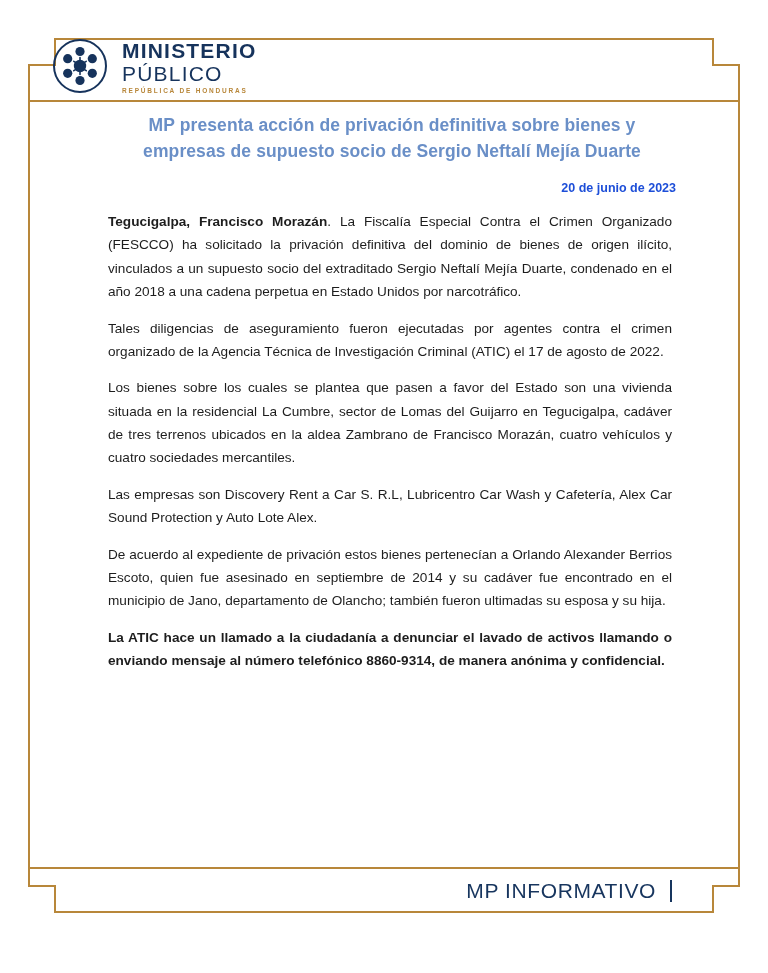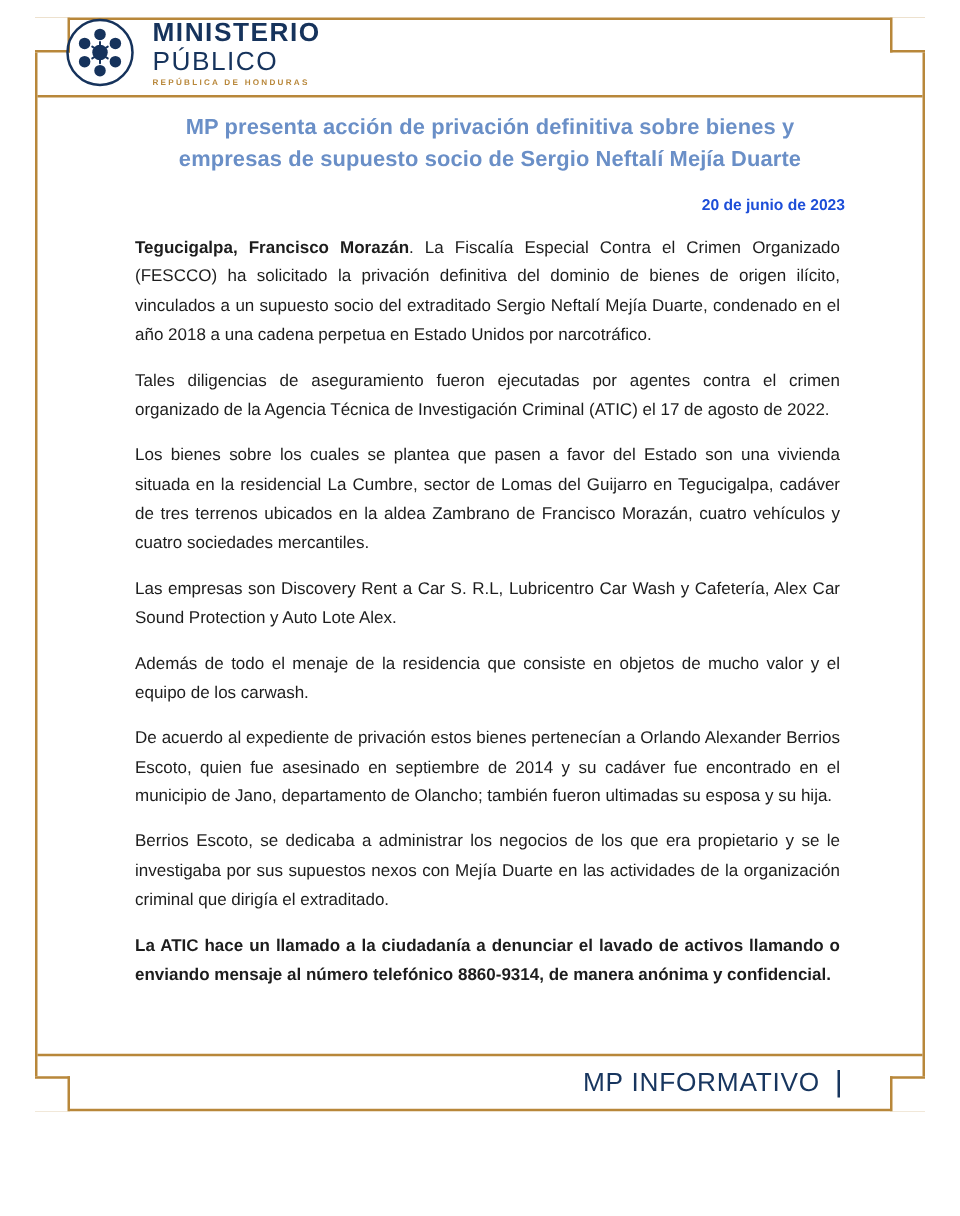--- a/index.html
+++ b/index.html
@@ -14,20 +14,21 @@
     color: #1a1a1a;
     overflow: hidden;
   }
 
   .page {
     position: relative;
     width: 768px;
     height: 903px;
     background: #ffffff;
     box-sizing: border-box;
+    margin-top: 24px;
   }
 
   
   .frame {
     position: absolute;
     left: 28px;
     top: 14px;
     right: 28px;
     bottom: 14px;
     border: 2px solid #b8873a;
@@ -201,23 +202,21 @@
 
   <div class="title">MP presenta acción de privación definitiva sobre bienes y empresas de supuesto socio de Sergio Neftalí Mejía Duarte</div>
 
   <div class="date">20 de junio de 2023</div>
 
   <div class="body-copy">
     <p><span class="lead">Tegucigalpa, Francisco Morazán</span><span>. La Fiscalía Especial Contra el Crimen Organizado (FESCCO) ha solicitado la privación definitiva del dominio de bienes de origen ilícito, vinculados a un supuesto socio del extraditado Sergio Neftalí Mejía Duarte, condenado en el año 2018 a una cadena perpetua en Estado Unidos por narcotráfico.</span></p>
     <p>Tales diligencias de aseguramiento fueron ejecutadas por agentes contra el crimen organizado de la Agencia Técnica de Investigación Criminal (ATIC) el 17 de agosto de 2022.</p>
     <p>Los bienes sobre los cuales se plantea que pasen a favor del Estado son una vivienda situada en la residencial La Cumbre, sector de Lomas del Guijarro en Tegucigalpa, cadáver de tres terrenos ubicados en la aldea Zambrano de Francisco Morazán, cuatro vehículos y cuatro sociedades mercantiles.</p>
     <p>Las empresas son Discovery Rent a Car S. R.L, Lubricentro Car Wash y Cafetería, Alex Car Sound Protection y Auto Lote Alex.</p>
-    <p>Además de todo el menaje de la residencia que consiste en objetos de mucho valor y el equipo de los carwash.</p>
     <p>De acuerdo al expediente de privación estos bienes pertenecían a Orlando Alexander Berrios Escoto, quien fue asesinado en septiembre de 2014 y su cadáver fue encontrado en el municipio de Jano, departamento de Olancho; también fueron ultimadas su esposa y su hija.</p>
-    <p>Berrios Escoto, se dedicaba a administrar los negocios de los que era propietario y se le investigaba por sus supuestos nexos con Mejía Duarte en las actividades de la organización criminal que dirigía el extraditado.</p>
     <p>La ATIC hace un llamado a la ciudadanía a denunciar el lavado de activos llamando o enviando mensaje al número telefónico 8860-9314, de manera anónima y confidencial.</p>
   </div>
 
   <div class="footer-rule"></div>
 
   <div class="footer">
     <span>MP INFORMATIVO</span>
     <span class="footer-sep"></span>
   </div>
 

